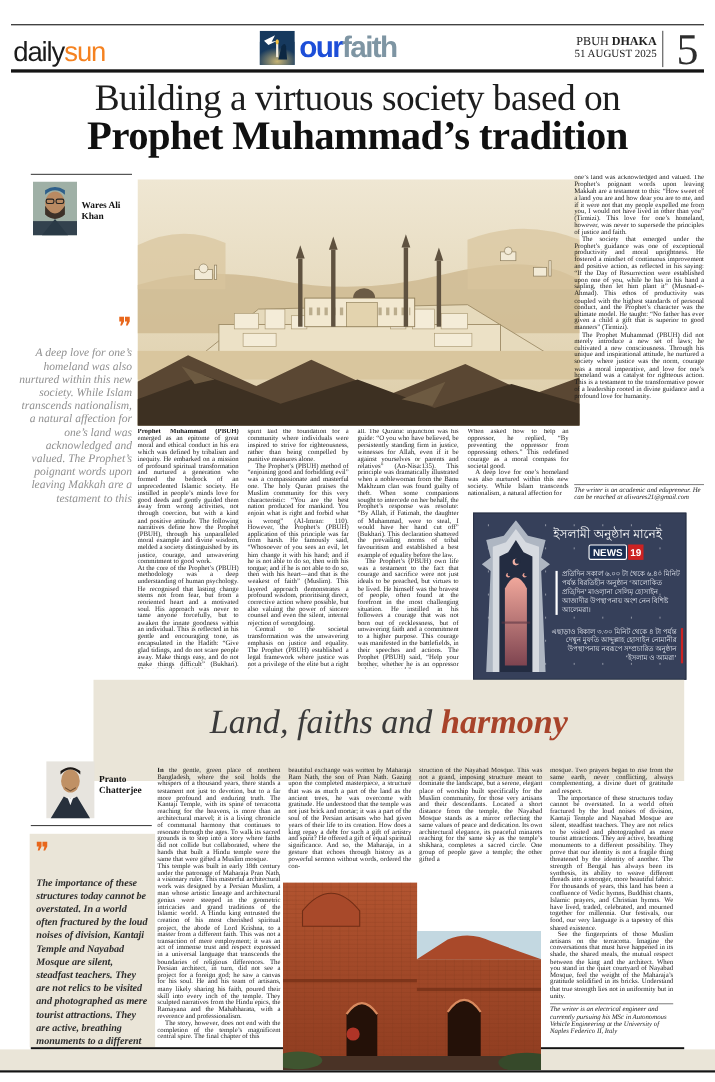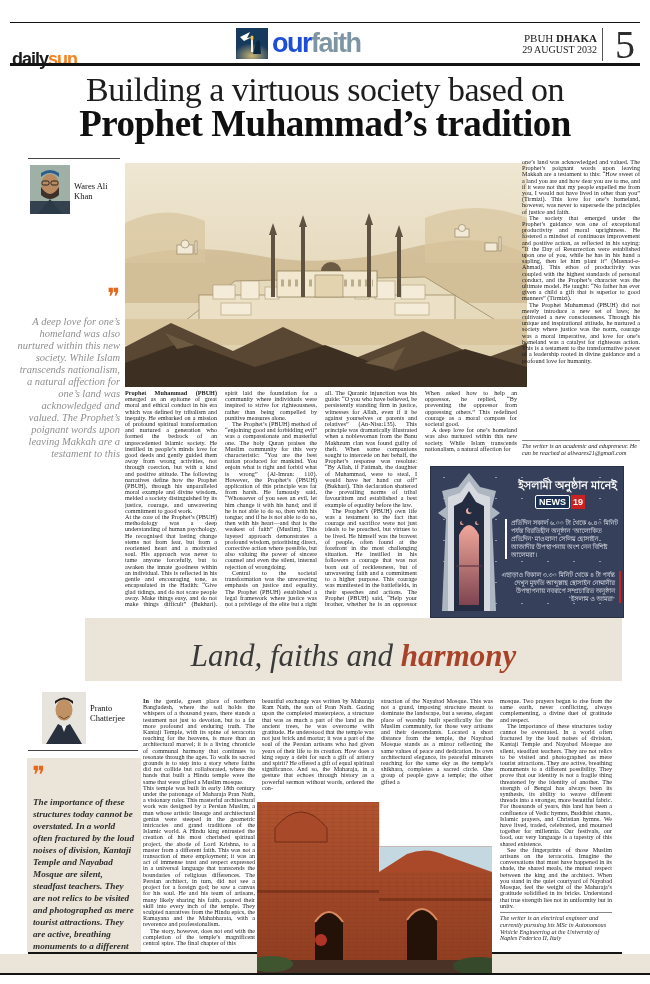--- a/index.html
+++ b/index.html
@@ -2,44 +2,44 @@
 <html><head>
 <meta charset="utf-8">
 <style>
   html,body{margin:0;padding:0;background:#ffffff;}
   #page{position:relative;width:650px;height:984px;background:#ffffff;overflow:hidden;
         font-family:"Liberation Serif",serif;color:#1b1b1b;}
   .abs{position:absolute;}
   
   .rule-thin{background:#141414;height:1px;}
   .rule-thick{background:#141414;height:3px;}
-  .dailysun{font-family:"Liberation Sans",sans-serif;font-weight:bold;font-size:18px;letter-spacing:-1px;margin-top:16px;}
+  .dailysun{font-family:"Liberation Sans",sans-serif;font-weight:normal;font-size:25px;letter-spacing:-1px;}
   .dailysun .sun{color:#f58220;}
   .sectionlogo{display:flex;align-items:center;gap:4px;}
   .sectionlogo .word{font-family:"Liberation Sans",sans-serif;font-weight:bold;font-size:27px;letter-spacing:-1.5px;line-height:1;}
   .word-our{color:#1d4ed8;text-align:center;}
   .word-faith{color:#7e95a3;}
   .dateblock{font-size:11px;text-align:right;line-height:12px;color:#222;}
   .dateblock b{font-weight:bold;}
   .pageno{font-size:40px;color:#2e2e2e;line-height:40px;text-align:center;}
   .vline{width:1px;background:#555;}
   
   .headline1{width:100%;text-align:center;font-size:34px;line-height:34px;color:#1d1d1d;letter-spacing:-0.5px;}
   .headline2{width:100%;text-align:center;font-size:37px;line-height:37px;color:#101010;font-weight:bold;letter-spacing:-0.5px;}
-  .authorname{font-size:8.5px;font-weight:normal;line-height:9.5px;color:#111;}
+  .authorname{font-size:8.5px;font-weight:bold;line-height:9.5px;color:#111;}
   .quotemark{font-family:"DejaVu Sans",sans-serif;color:#e8671c;font-size:24px;line-height:22px;}
   .pullquote1{font-style:italic;font-size:10.5px;line-height:12px;color:#8f8f8f;text-align:right;}
   .col{font-size:6.2px;line-height:6.2px;text-align:justify;color:#1b1b1b;overflow:hidden;}
   .col p{margin:0;}
   .col p + p{text-indent:7px;}
   .bio{font-style:italic;font-size:6.2px;line-height:6.8px;border-top:1px solid #888;padding-top:2px;color:#222;}
   
   .ad{background:#36405a;background-image:radial-gradient(rgba(255,255,255,.45) .6px,transparent .8px);
       background-size:26px 21px;border:1px solid #2a3247;}
-  .ad-headline{font-family:"Liberation Sans",sans-serif;color:#fff;font-weight:bold;font-size:11px;text-align:right;}
+  .ad-headline{font-family:"Liberation Sans",sans-serif;color:#fff;font-weight:normal;font-size:11px;text-align:left;}
   .news24{display:flex;justify-content:center;gap:1px;font-family:"Liberation Sans",sans-serif;font-weight:bold;}
   .news24 .n{background:#1b2f52;border:1px solid #fff;color:#fff;font-size:9px;padding:0 3px;border-radius:2px;line-height:12px;}
   .news24 .f{background:#cc2222;color:#fff;font-size:9px;padding:0 2px;line-height:14px;}
   .ad-p{color:#e9ecf4;font-size:6.4px;line-height:8px;}
   .ad-p1{border-left:2px solid #fff;padding-left:4px;}
   .ad-p2{border-right:2px solid #cc2222;padding-right:4px;text-align:right;}
   
   .band{background:#eae5d8;}
   .title2{font-style:italic;font-size:31px;line-height:31px;color:#3a3a3a;text-align:center;width:100%;}
   .title2 .accent{font-weight:bold;color:#a8432a;}
@@ -70,21 +70,21 @@
       <path d="M20,14 q3,-4 4,0 l1,12 l-8,0 Z" fill="#0c2742"></path>
       <rect x="15" y="12" width="2" height="12" fill="#f5efe2"></rect>
       <ellipse cx="16" cy="10" rx="1.5" ry="2.4" fill="#f5c242"></ellipse>
     </svg>
     <span class="word word-our">our</span>
       <span class="word word-faith" style="margin-left:-4px;">faith</span>
   </div>
 
   <div class="abs dateblock" style="right:53px;top:32px;width:110px;">
     <div><span>PBUH</span> <b>DHAKA</b></div>
-    <div style="font-size:10px;">29 AUGUST 2032</div>
+    <div style="font-size:10px;">51 AUGUST 2025</div>
   </div>
   <div class="abs vline" style="left:602px;top:28px;height:33px;"></div>
   <div class="abs pageno" style="left:607px;top:25px;width:36px;">5</div>
 
   <div class="abs rule-thick" style="left:10px;top:63px;width:630px;"></div>
 
   <div class="abs headline2" style="left:0;top:105px;">Prophet Muhammad’s tradition</div>
   <div class="abs headline1" style="left:0;top:73px;">Building a virtuous society based on</div>
 
   <div class="abs rule-thin" style="left:28px;top:158px;width:92px;background:#444;"></div>
@@ -211,21 +211,21 @@
     </svg>
     <div class="ad-headline abs" style="left:72px;top:10px;width:114px;">ইসলামী অনুষ্ঠান মানেই</div>
     <div class="news24 abs" style="left:72px;top:28px;width:114px;">
       <span class="n">NEWS</span>
         <span class="f">19</span>
     </div>
     <div class="ad-p ad-p1 abs" style="left:74px;top:52px;width:110px;">প্রতিদিন সকাল ৬.০০ টা থেকে ৬.৪০ মিনিট পর্যন্ত বিরতিহীন অনুষ্ঠান ‘আলোকিত প্রতিদিন’ মাওলানা সেলিম হোসাইন আজাদীর উপস্থাপনায় অংশ নেন বিশিষ্ট আলেমরা।</div>
     <div class="ad-p ad-p2 abs" style="left:68px;top:104px;width:116px;">এছাড়াও বিকাল ৩.৩০ মিনিট থেকে ৪ টা পর্যন্ত দেখুন মুফতি আব্দুল্লাহ হোসাইন নোমানীর উপস্থাপনায় নবরূপে সম্প্রচারিত অনুষ্ঠান ‘ইসলাম ও আমরা’</div>
   </div>
 
-  <div class="band abs" style="left:85px;top:618px;width:537px;height:63px;">
+  <div class="band abs" style="left:85px;top:618px;width:537px;height:92px;">
     <div class="title2 abs" style="top:22px;">
       <span>Land, faiths and </span><span class="accent">harmony</span>
     </div>
   </div>
 
   <svg class="abs" style="left:42px;top:692px;" width="44" height="52" viewBox="0 0 44 52">
     <rect width="44" height="52" fill="#e7e4de"></rect>
     <ellipse cx="22" cy="18" rx="8.5" ry="10.5" fill="#c09165"></ellipse>
     <path d="M13,12 q9,-9 18,0 l0,-3 q-9,-7 -18,0 Z" fill="#1e1a18"></path>
     <path d="M17,24 l5,3 l5,-3" stroke="#6e4f33" stroke-width="1" fill="none"></path>

